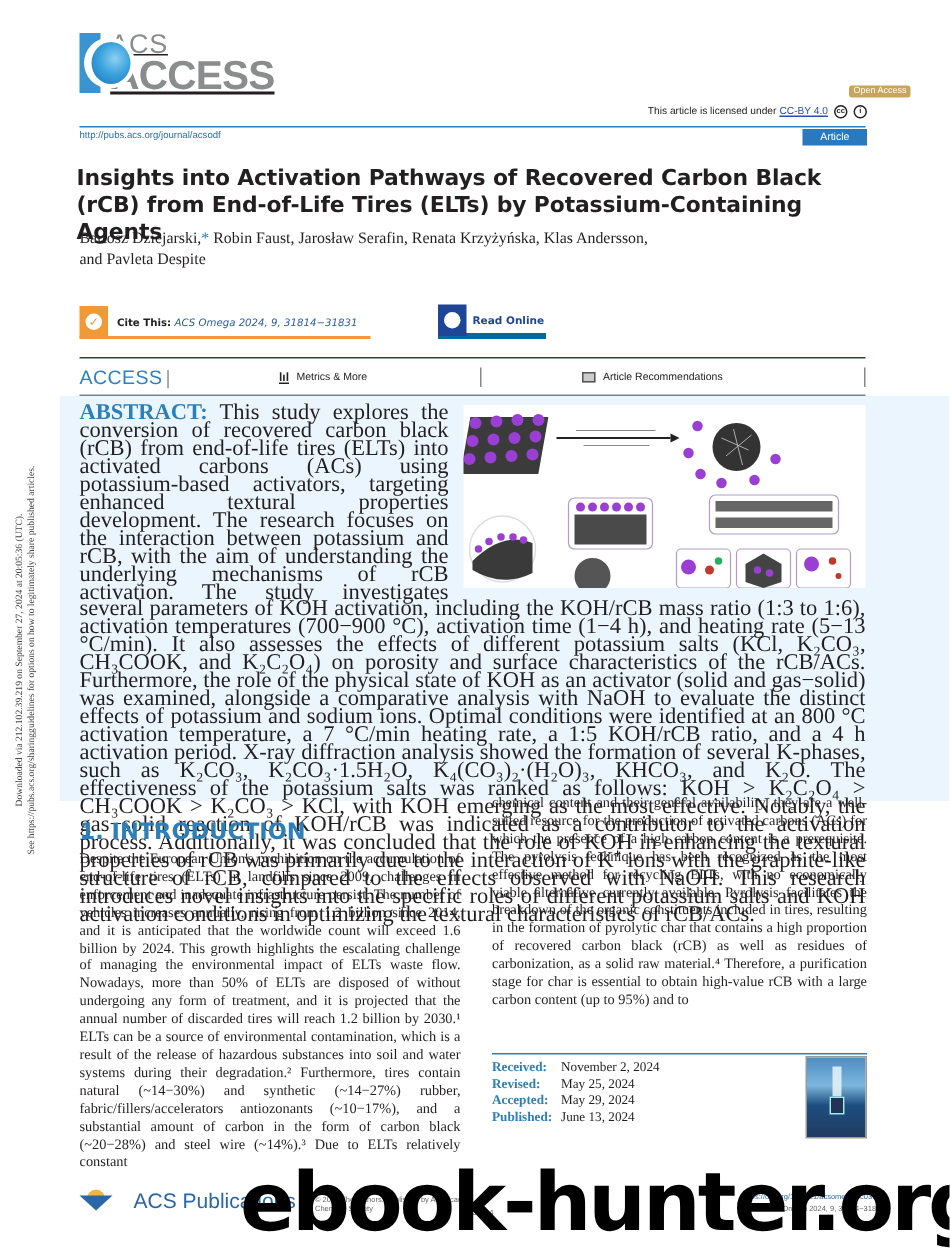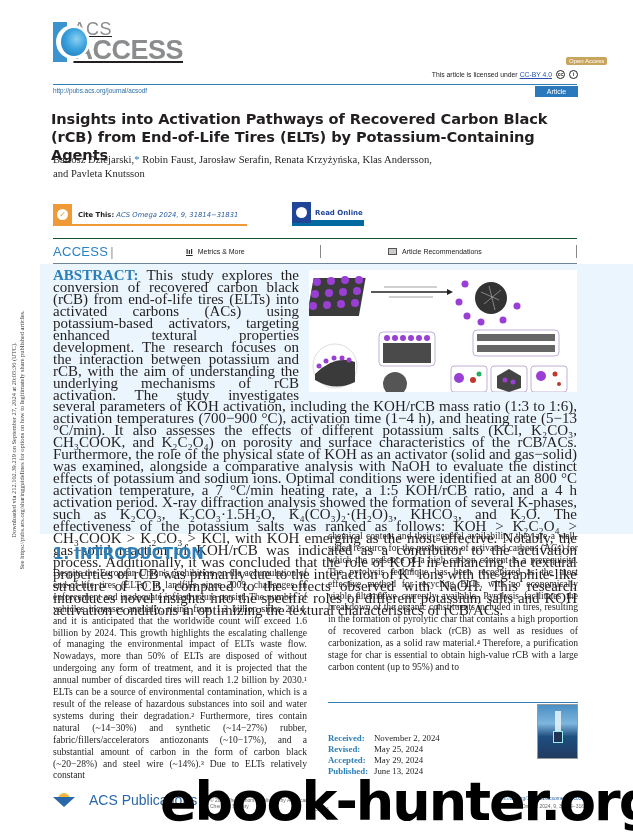--- a/index.html
+++ b/index.html
@@ -45,21 +45,21 @@
 
   .cite-box { position: absolute; left: 53px; top: 205px; width: 194px; height: 21px; display: flex; align-items: center;
     border-bottom: 2px solid #f09a37; }
   .cite-icon { width: 19px; height: 21px; background: #f09a37; display: flex; align-items: center; justify-content: center; }
   .cite-icon .c { width: 11px; height: 11px; border-radius: 50%; background: #fff; color: #f09a37; font-size: 8px; line-height: 11px; text-align: center; font-family: "DejaVu Sans", sans-serif; font-weight: bold; }
   .cite-text { margin-left: 6px; font-family: "DejaVu Sans", sans-serif; font-size: 6.8px; color: #222; }
   .cite-text b { font-weight: bold; }
   .cite-text i { color: #2a5d9f; }
 
   .read-box { position: absolute; left: 292px; top: 205px; width: 72px; height: 21px; display: flex; align-items: center;
-    border-bottom: 6px solid #0369a1; }
+    border-bottom: 4px solid #0369a1; }
   .read-icon { width: 19px; height: 21px; background: #1f4597; display: flex; align-items: center; justify-content: center; }
   .read-icon .g { width: 11px; height: 11px; border-radius: 50%; background: #fff; }
   .read-text { margin-left: 4px; font-family: "DejaVu Sans", sans-serif; font-size: 7px; font-weight: bold; color: #1f4597; }
 
   .access-bar { position: absolute; left: 53px; top: 238px; width: 524px; height: 26px; border-top: 1px solid #14532d;
     border-bottom: 1px solid #6f8595; display: flex; align-items: center; font-family: "Liberation Sans", sans-serif; }
   .access-label { font-size: 13px; color: #2c82c3; letter-spacing: 0.3px; width: 94px; }
   .access-label .bar { color: #999; margin-left: 2px; font-weight: normal; }
   .tab { font-size: 7px; color: #222; display: flex; align-items: center; gap: 5px; }
   .tab-metrics { position: absolute; left: 133px; }
@@ -75,21 +75,21 @@
   .abstract-label { color: #2c7fb8; font-weight: bold; }
 
   .toc-fig { width: 268px; height: 122px; background: #fff; position: relative; overflow: hidden; }
 
   .col-left { position: absolute; left: 53px; top: 545px; width: 254px; }
   .col-right { position: absolute; left: 328px; top: 530px; width: 250px; }
   .section-head { font-family: "DejaVu Sans", sans-serif; font-size: 15px; font-weight: bold; color: #2c7fb8; margin-bottom: 4px; }
   .body-text { font-size: 9.6px; line-height: 11.9px; text-align: justify; color: #231f20; hyphens: auto; }
 
   .dates-rule { position: absolute; left: 328px; top: 702px; width: 250px; height: 1px; background: #2f7fb5; }
-  .dates { position: absolute; left: 328px; top: 706px; font-size: 8.8px; line-height: 11px; margin-top: 27px; }
+  .dates { position: absolute; left: 328px; top: 706px; font-size: 8.8px; line-height: 11px; }
   .dates .row { display: flex; }
   .dates .lbl { color: #2c7fb8; font-weight: bold; width: 46px; }
   .cover { position: absolute; left: 537px; top: 704px; width: 41px; height: 55px; border: 1px solid #999;
     background: linear-gradient(180deg, #4a8ec2 0%, #7db6dd 35%, #1d4e80 60%, #223b60 100%); }
   .cover .beam { position: absolute; left: 17px; top: 6px; width: 6px; height: 30px; background: #e8f4fb; opacity: 0.85; }
   .cover .battery { position: absolute; left: 15px; top: 26px; width: 10px; height: 12px; border: 1px solid #9ee; background: #235; }
 
   .footer-logo { position: absolute; left: 53px; top: 792px; display: flex; align-items: center; gap: 14px; font-family: "Liberation Sans", sans-serif; }
   .footer-logo .mark { width: 22px; height: 14px; position: relative; }
   .footer-logo .mark .tri { position: absolute; left: 0; top: 4px; width: 0; height: 0; border-left: 11px solid transparent; border-right: 11px solid transparent; border-top: 10px solid #2a67a8; }
@@ -130,21 +130,21 @@
   <span class="cc-icon">i</span>
 </div>
 
 <div class="header-rule"></div>
 <div class="url">http://pubs.acs.org/journal/acsodf</div>
 <div class="article-badge">Article</div>
 
 <h1 class="title">Insights into Activation Pathways of Recovered Carbon Black (rCB) from End-of-Life Tires (ELTs) by Potassium-Containing Agents</h1>
 <div class="authors">
   <span>Bartosz Dziejarski,</span><span class="star">*</span><span> Robin Faust, Jarosław Serafin, Renata Krzyżyńska, Klas Andersson,</span><br>
-  <span>and Pavleta Knutsson</span>
+  <span>and Pavleta Despite</span>
 </div>
 
 <div class="cite-box">
   <div class="cite-icon">
       <div class="c">✓</div>
     </div>
   <div class="cite-text">
     <b>Cite This:</b>
     <i>ACS Omega 2024, 9, 31814−31831</i>
   </div>

